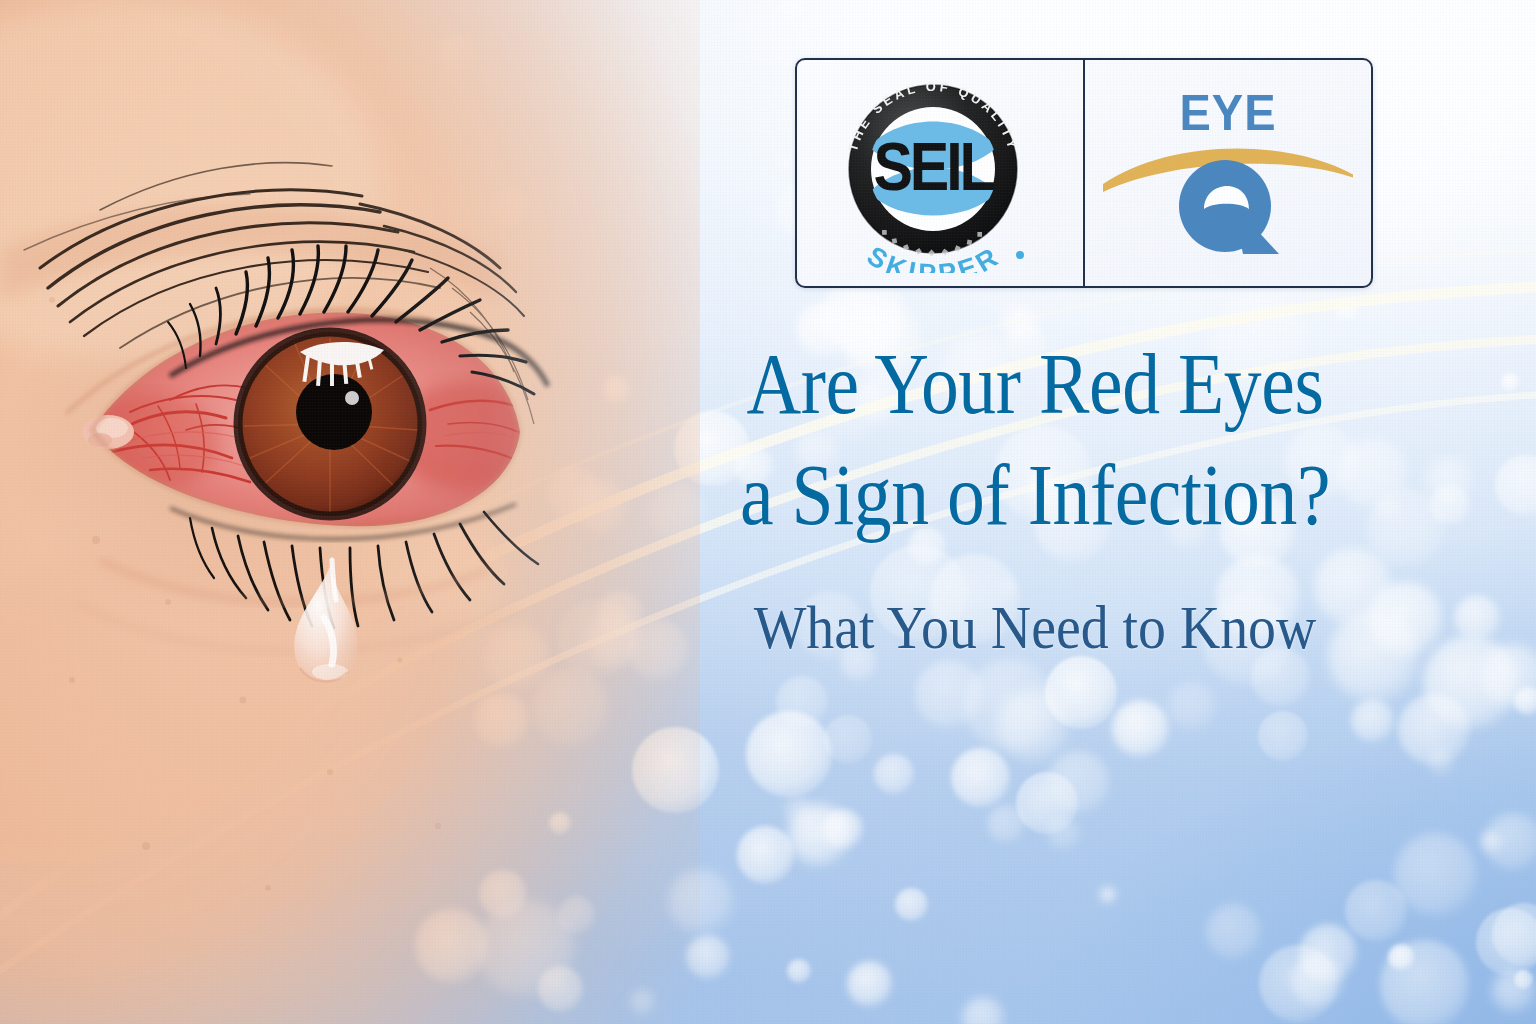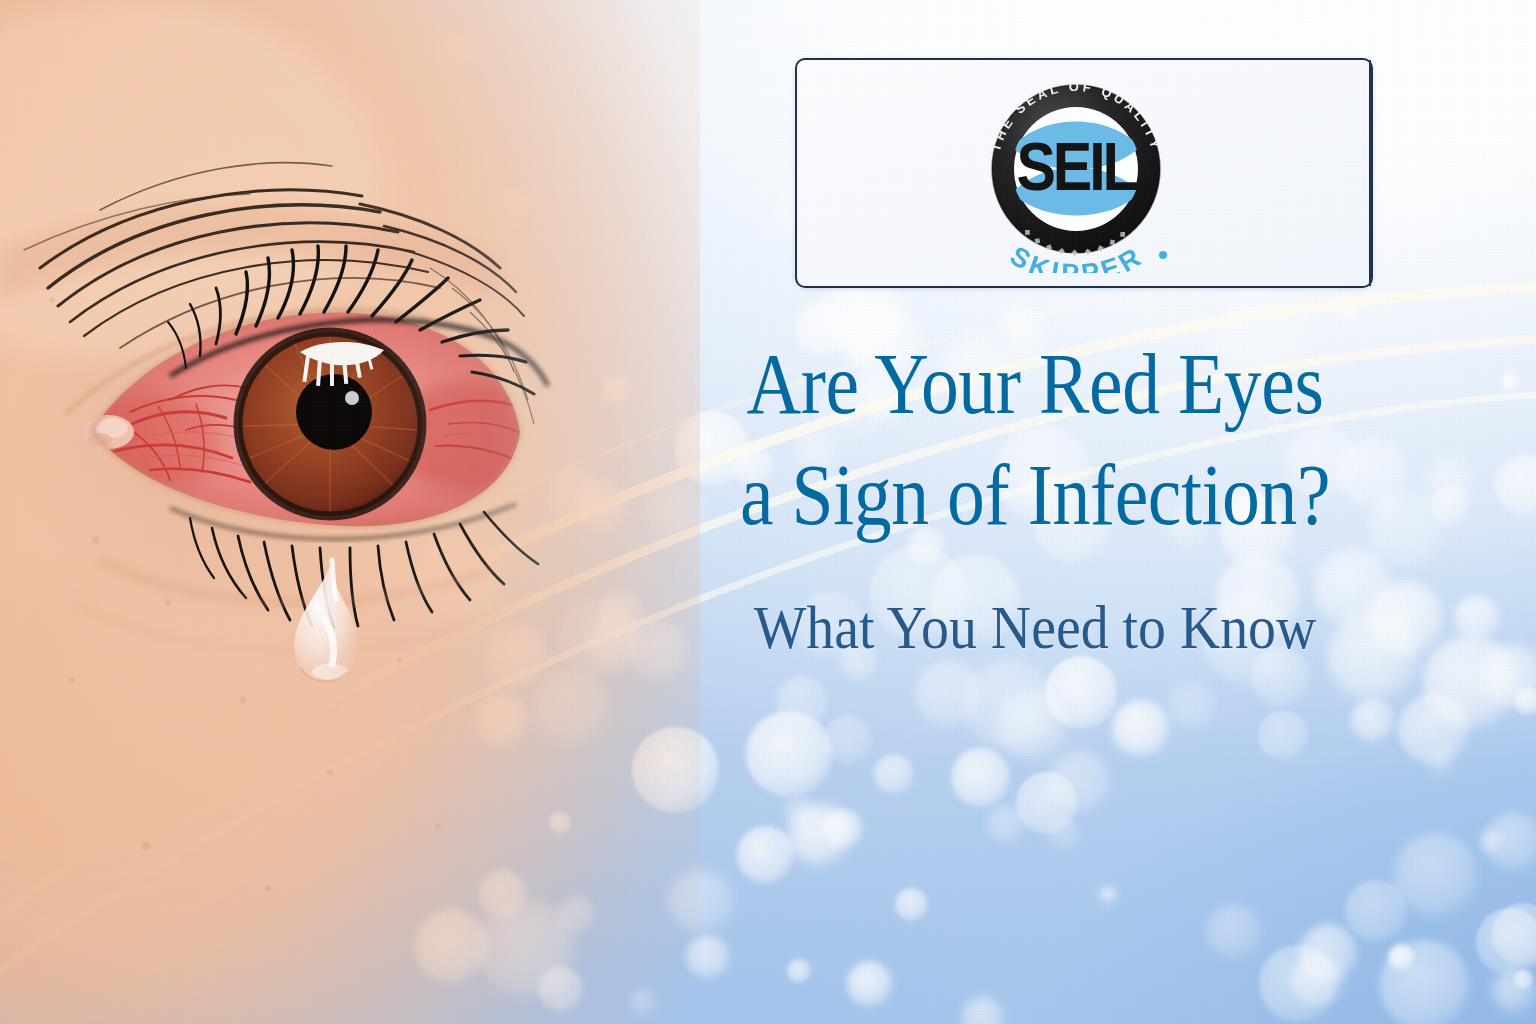--- a/index.html
+++ b/index.html
@@ -510,20 +510,37 @@
           <text font-family="'Liberation Sans',sans-serif" font-size="27" font-weight="700" fill="#43aee0" letter-spacing="4">
             <textPath href="#skipArc" startOffset="50%" text-anchor="middle">SKIPPER</textPath>
           </text>
           <circle cx="190" cy="182" r="4" fill="#43aee0"></circle>
         </svg>
       </div>
     </div>
 
     <div class="logo-divider"></div>
 
+    <div class="logo-half">
+      <div class="eyeq-wrap">
+        <svg width="250" height="190" viewBox="0 0 250 190" xmlns="http://www.w3.org/2000/svg">
+
+          <text x="125" y="52" text-anchor="middle" font-family="'Liberation Sans',sans-serif" font-size="47" font-weight="700" fill="#4a87be" letter-spacing="1" transform="scale(1,1.08) translate(0,-4)">EYE</text>
+
+          <path d="M -8 112 C 60 58 196 58 262 104 C 196 76 64 80 -8 118 Z" fill="#e2b356"></path>
+
+          <g>
+            <circle cx="122" cy="128" r="46" fill="#4a87be"></circle>
+            <path d="M130 126 L176 176 L140 176 Z" fill="#4a87be"></path>
+            <path d="M101 131 C 101 117 112 108 124 108 C 136 108 146 117 146 131 C 137 124 110 124 101 131 Z" fill="#ffffff"></path>
+          </g>
+          <text x="0" y="0" font-size="0">Q</text>
+        </svg>
+      </div>
+    </div>
   </div>
 
   <div class="headline">
     <span class="ln ln1">Are Your Red Eyes</span>
     <span class="ln ln2">a Sign of Infection?</span>
   </div>
 
   <div class="subhead">What You Need to Know</div>
 
   <div class="grain"></div>

